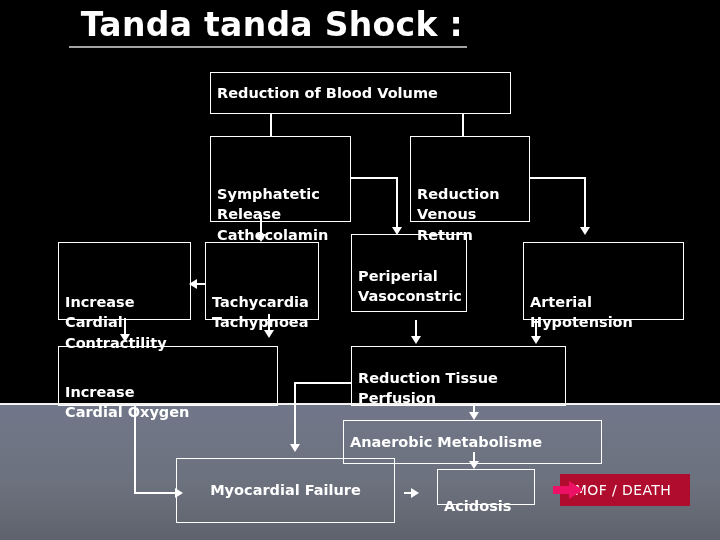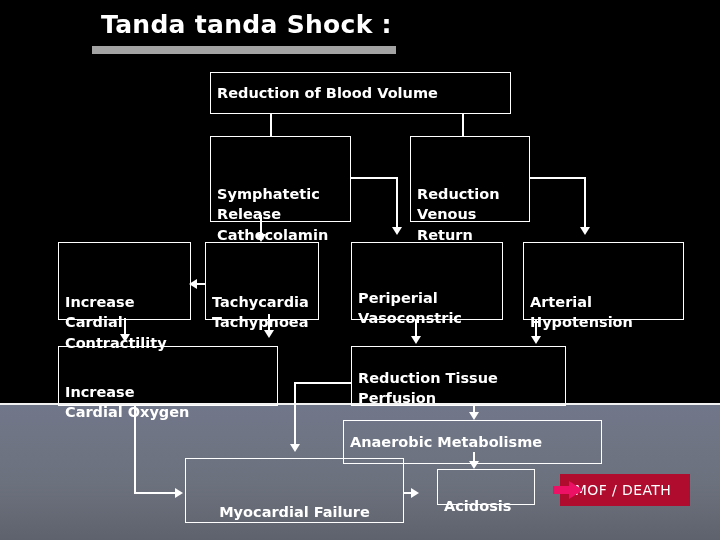--- a/index.html
+++ b/index.html
@@ -36,29 +36,29 @@
         #71778a 0%,
         #6f7584 22%,
         #6c717e 58%,
         #646974 82%,
         #5d626c 100%);
   }
 
   
   .title {
     position: absolute;
-    left: 92px;
+    left: 69px;
     top: 6px;
     color: #ffffff;
-    font-size: 25px;
+    font-size: 33px;
     line-height: 38px;
     font-weight: 700;
     letter-spacing: 0.3px;
     white-space: pre;
-    border-bottom: 8px solid #a3a3a3;
+    border-bottom: 2px solid #a3a3a3;
     padding-bottom: 2px;
     padding-right: 4px;
   }
 
   
   .node {
     position: absolute;
     box-sizing: border-box;
     border: 1.4px solid #ffffff;
     color: #ffffff;
@@ -159,21 +159,21 @@
     <span>Increase
 Cardial
 Contractility</span>
   </div>
 
   <div class="node overflow" style="left:205px; top:242px; width:114px; height:78px; padding-top:28px;">
     <span>Tachycardia
 Tachypnoea</span>
   </div>
 
-  <div class="node overflow" style="left:351px; top:242px; width:152px; height:78px; padding-top:24px;">
+  <div class="node overflow" style="left:351px; top:234px; width:116px; height:78px; padding-top:10px;">
     <span>Periperial
 Vasoconstric</span>
   </div>
 
   <div class="node overflow" style="left:523px; top:242px; width:161px; height:78px; padding-top:28px;">
     <span>Arterial
 Hypotension</span>
   </div>
 
   <div class="node overflow" style="left:58px; top:346px; width:220px; height:60px; padding-top:14px;">
@@ -183,21 +183,21 @@
 
   <div class="node overflow" style="left:351px; top:346px; width:215px; height:60px; ">
     <span>Reduction Tissue
 Perfusion</span>
   </div>
 
   <div class="node" style="left:343px; top:420px; width:259px; height:44px;">
     <span>Anaerobic Metabolisme</span>
   </div>
 
-  <div class="node center" style="left:185px; top:458px; width:219px; height:65px;align-items:flex-end;">
+  <div class="node center" style="left:176px; top:458px; width:219px; height:65px;">
     <span>Myocardial Failure</span>
   </div>
 
   <div class="node overflow" style="left:420px; top:469px; width:98px; height:36px; padding-top:5px;margin-left:17px;">
     <span>Acidosis</span>
   </div>
 
   <div class="node danger" style="left:560px; top:474px; width:130px; height:32px;">
     <span>MOF / DEATH</span>
   </div>

